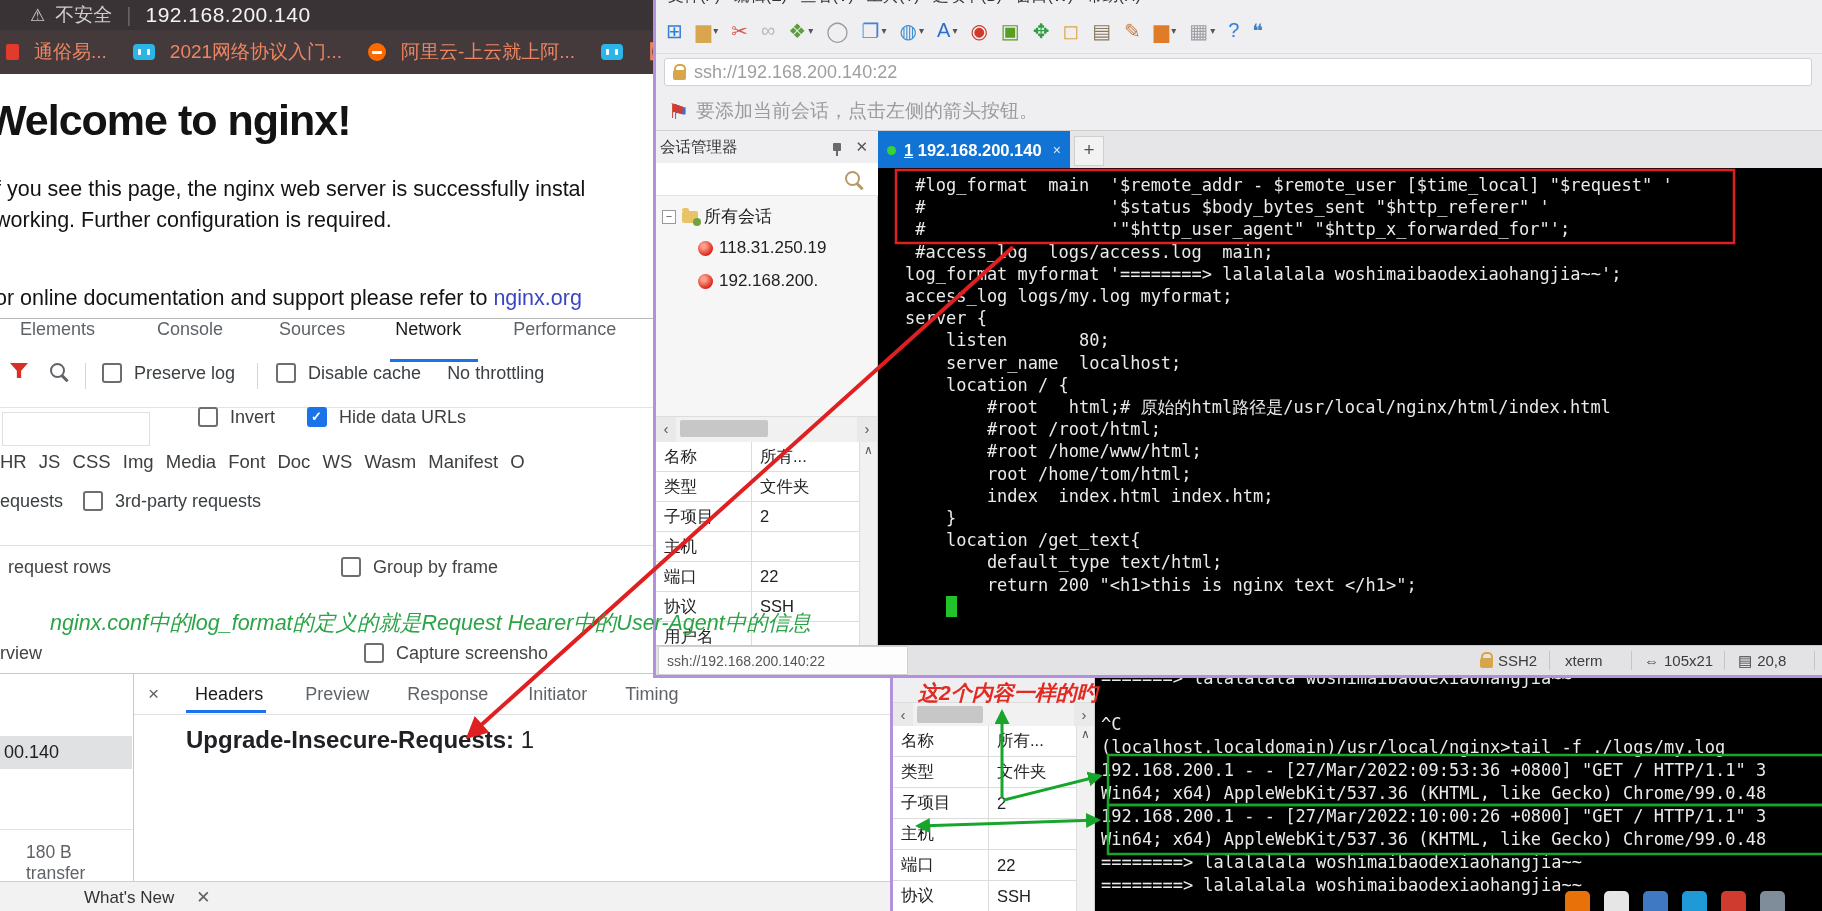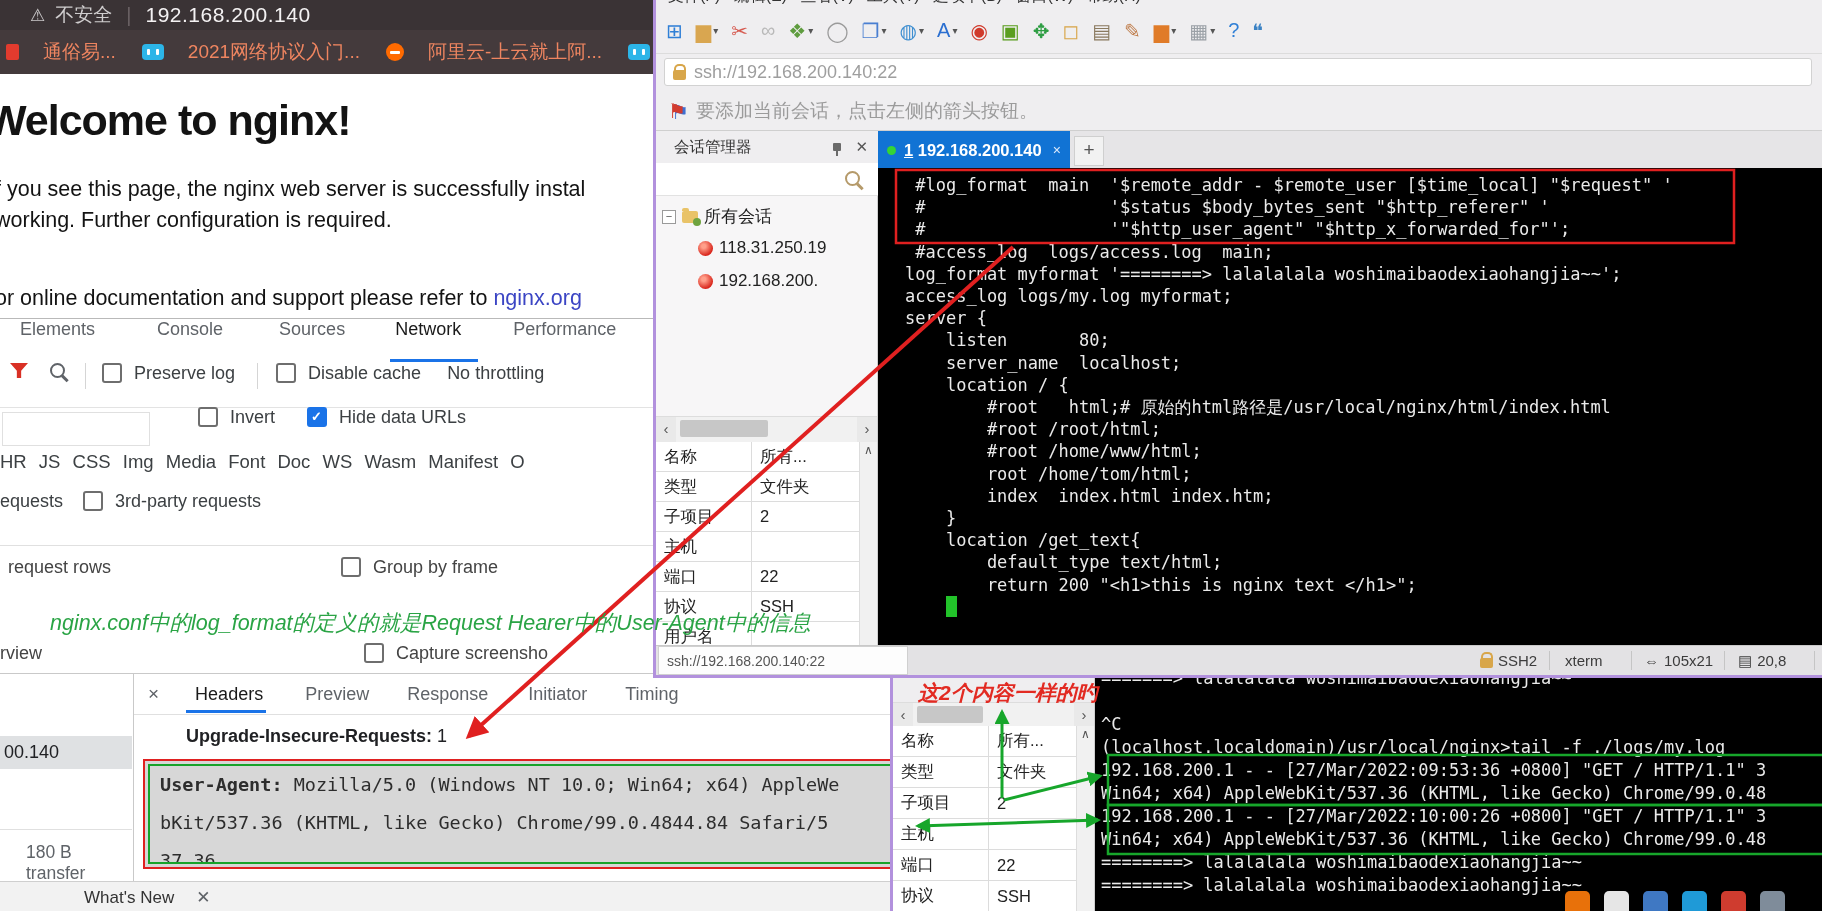--- a/index.html
+++ b/index.html
@@ -7,21 +7,21 @@
     font-family:"Liberation Sans",sans-serif;}
   .abs{position:absolute;}
   
   #chrome{left:0;top:0;width:893px;height:911px;background:#fff;overflow:hidden;z-index:1;}
   #addrbar{left:0;top:0;width:893px;height:30px;background:#3a3335;color:#e9e7e8;display:flex;align-items:center;}
   #addrbar .warn{margin-left:30px;font-size:17px;color:#c9c7c8;}
   #addrbar .nsafe{margin-left:10px;font-size:19px;color:#cfcdce;}
   #addrbar .pipe{margin:0 14px;color:#6a6264;font-size:20px;}
   #addrbar .url{font-size:21px;color:#f4f2f3;letter-spacing:.5px;}
   #bookmarks{left:0;top:30px;width:893px;height:44px;background:#443a3c;display:flex;align-items:center;gap:26px;padding-left:6px;}
-  .bm{display:flex;align-items:center;gap:24px;color:#ef8560;font-size:19px;white-space:nowrap;}
+  .bm{display:flex;align-items:center;gap:15px;color:#ef8560;font-size:19px;white-space:nowrap;}
   .bkred{width:13px;height:16px;background:#e23b2e;border-radius:2px;}
   .bili{width:22px;height:16px;background:#2cb5e8;border-radius:4px;position:relative;}
   .bili::before,.bili::after{content:"";position:absolute;top:5px;width:3px;height:6px;background:#fff;border-radius:1px;}
   .bili::before{left:5px}.bili::after{right:5px}
   .aliyun{width:18px;height:18px;background:#ff6a00;border-radius:50%;position:relative;}
   .aliyun::after{content:"";position:absolute;left:4px;top:8px;width:10px;height:3px;background:#fff;border-radius:1px;}
   #page{left:0;top:74px;width:893px;height:244px;background:#fff;color:#131313;}
   #nginx-h1{position:absolute;left:-14px;top:22px;font-size:43px;font-weight:700;letter-spacing:-1px;}
   #nginx-p1{position:absolute;left:-5px;top:100px;font-size:21.5px;line-height:31px;}
   #nginx-p2{position:absolute;left:-5px;top:212px;font-size:21.5px;}
@@ -49,21 +49,21 @@
   #dt-largerow{top:238px;height:40px;color:#444;}
   #dt-overviewrow{top:324px;height:36px;color:#444;}
   #dt-main-top{position:absolute;left:0;top:354px;width:893px;height:1px;background:#c9c9c9;}
   #dt-leftcol{position:absolute;left:0;top:355px;width:133px;height:238px;border-right:1px solid #c9c9c9;background:#fff;}
   #dt-selrow{position:absolute;left:0;top:62px;width:132px;height:33px;background:#dfe1e3;display:flex;align-items:center;font-size:18px;color:#202124;padding-left:4px;box-sizing:border-box;}
   #dt-leftdiv{position:absolute;left:0;top:155px;width:132px;height:1px;background:#e0e0e0;}
   #dt-transfer{position:absolute;left:26px;top:168px;font-size:17.5px;color:#5f6368;}
   #dt-detail{position:absolute;left:134px;top:355px;width:759px;height:238px;}
   #dt-dheader{position:absolute;left:0;top:0;width:759px;height:40px;border-bottom:1px solid #e0e0e0;display:flex;align-items:center;color:#5f6368;font-size:18px;}
   #dt-dunderline{position:absolute;left:52px;top:36px;width:80px;height:3px;background:#1a73e8;}
-  #dt-uir{position:absolute;left:52px;top:52px;font-size:18px;color:#202124;}
+  #dt-uir{position:absolute;left:52px;top:52px;font-size:24px;color:#202124;}
   #ua-box{position:absolute;left:9px;top:85px;width:756px;height:110px;border:2.5px solid #e02020;background:#d7d7d7;box-sizing:border-box;}
   #ua-inner{position:absolute;inset:3px;border:2px solid #18a32a;overflow:hidden;}
   .ualine{position:absolute;left:10px;white-space:nowrap;font-family:"DejaVu Sans Mono",monospace;font-size:18.5px;color:#2d2d2d;}
   #dt-footer{position:absolute;left:0;top:562px;width:893px;height:31px;background:#f2f2f2;border-top:1px solid #cfcfcf;display:flex;align-items:center;font-size:17px;color:#333;}
   
   #xs1{left:656px;top:0;width:1166px;height:675px;background:#efeef0;overflow:hidden;z-index:2;}
   #xs1-border-l{left:653px;top:0;width:3px;height:678px;background:#b291dd;z-index:4;}
   #xs1-border-b{left:653px;top:675px;width:1169px;height:3px;background:#b291dd;z-index:4;}
   #xs2-border-l{left:890px;top:678px;width:3px;height:233px;background:#b291dd;z-index:4;}
   #xs-menubar{left:0;top:0;width:1166px;height:8px;overflow:hidden;}
@@ -242,27 +242,20 @@
           <span style="margin-left:36px;color:#1a1a1a">Headers</span>
           <span style="margin-left:42px">Preview</span>
           <span style="margin-left:38px">Response</span>
           <span style="margin-left:40px">Initiator</span>
           <span style="margin-left:38px">Timing</span>
         </div>
         <div id="dt-dunderline"></div>
         <div id="dt-uir">
           <b>Upgrade-Insecure-Requests:</b><span> 1</span>
         </div>
-        <div id="ua-box">
-          <div id="ua-inner">
-            <div class="ualine" style="top:8px"><b>User-Agent:</b><span> Mozilla/5.0 (Windows NT 10.0; Win64; x64) AppleWe</span></div>
-            <div class="ualine" style="top:46px">bKit/537.36 (KHTML, like Gecko) Chrome/99.0.4844.84 Safari/5</div>
-            <div class="ualine" style="top:84px">37.36</div>
-          </div>
-        </div>
       </div>
 
       <div id="dt-footer">
         <span style="margin-left:84px">What's New</span>
         <span style="margin-left:22px;color:#5f6368">✕</span>
       </div>
     </div>
   </div>
 
   <div id="xs1" class="abs" actable="false">
@@ -296,21 +289,21 @@
         <span class="addr">ssh://192.168.200.140:22</span>
       </div>
     </div>
     <div id="xs-notice" class="abs">
       <span class="flag">⚑</span>
       <span class="ntext">要添加当前会话，点击左侧的箭头按钮。</span>
     </div>
 
     <div id="sess" class="abs">
       <div id="sess-header">
-        <span style="margin-left:18px">会话管理器</span>
+        <span style="margin-left:4px">会话管理器</span>
         <span class="pinico" style="margin-left:auto"></span>
         <span class="xclose" style="margin:0 10px 0 14px">✕</span>
       </div>
       <div id="sess-search">
         <span class="mag"></span>
       </div>
       <div class="treerow" style="left:6px;top:74px">
         <span class="expand">−</span>
         <span class="folder"></span>
         <span>所有会话</span>

